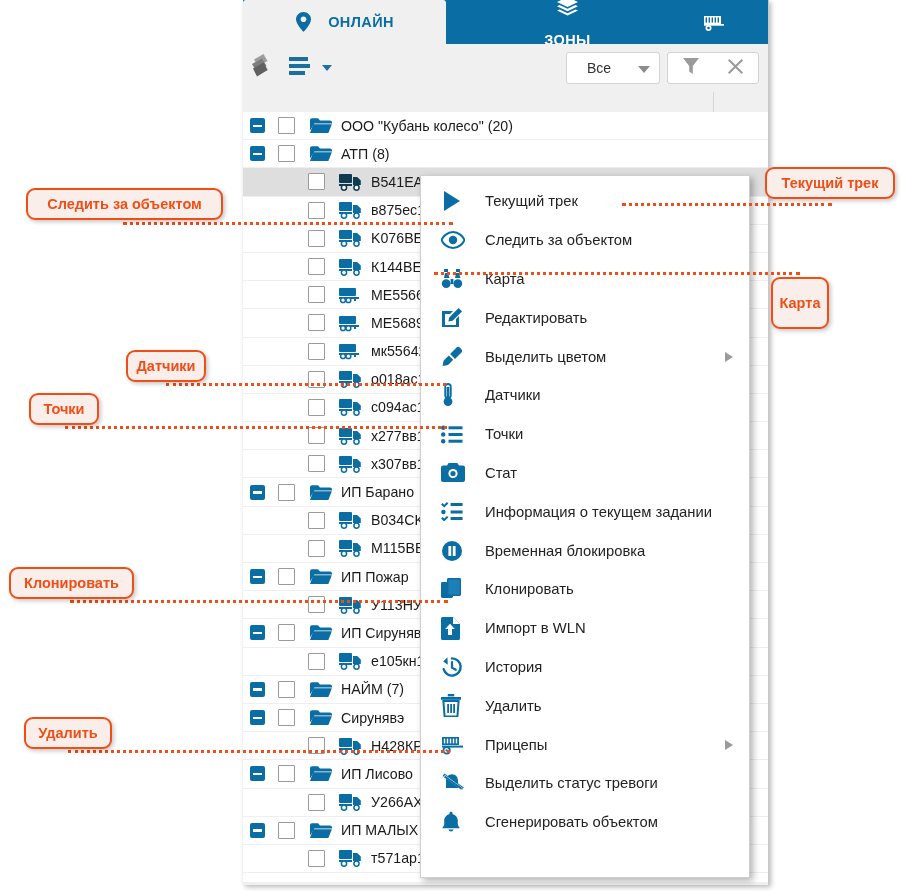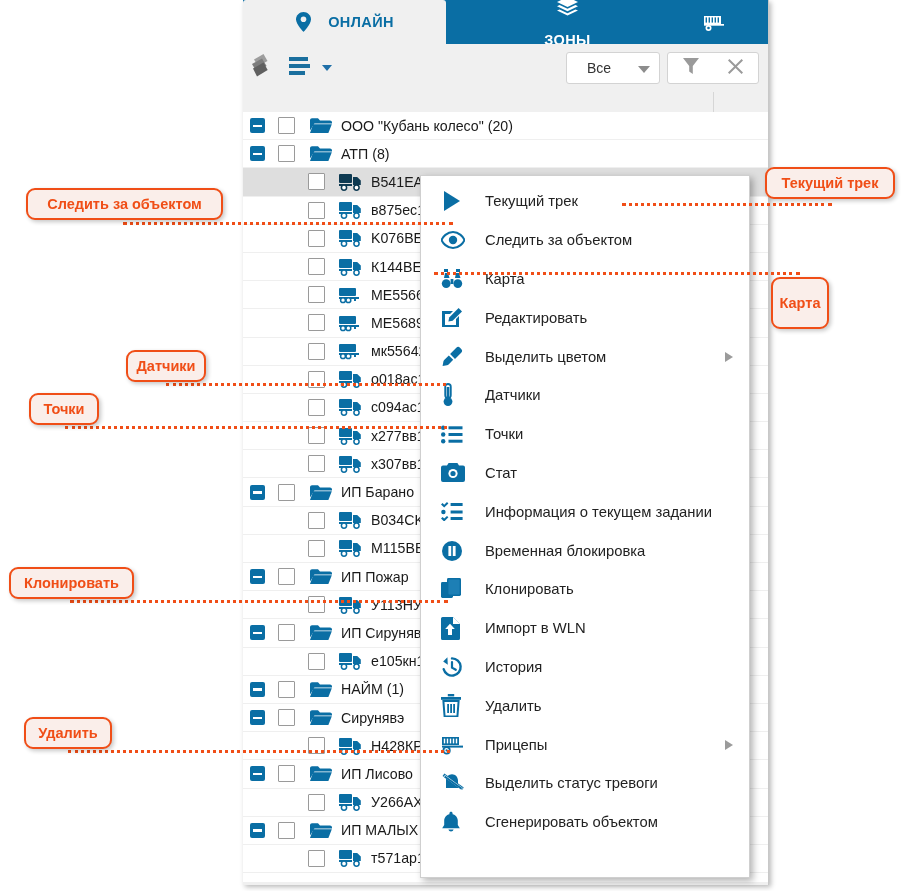--- a/index.html
+++ b/index.html
@@ -543,21 +543,21 @@
         <span class="sp12"></span>
         <span class="cbx"></span>
         <span class="sp12"></span>
         <span class="ico">
           <svg width="22" height="17" viewBox="0 0 22 17">
             <path d="M0 3.2C0 2 .9 1.2 2 1.2h6l2 2.4h10c1.1 0 2 .9 2 2v1H4.4L0 13.6z" fill="#0a6ea4"></path>
             <path d="M3.2 7.2h18.6L18.4 16H0z" fill="#0a6ea4"></path>
           </svg>
         </span>
         <span class="sp6"></span>
-        <span class="nm">НАЙМ (1)</span>
+        <span class="nm">НАЙМ (7)</span>
       </div>
       <div class="row">
         <span class="sp6"></span>
         <span class="exp"></span>
         <span class="sp12"></span>
         <span class="cbx"></span>
         <span class="sp12"></span>
         <span class="ico">
           <svg width="22" height="17" viewBox="0 0 22 17">
             <path d="M0 3.2C0 2 .9 1.2 2 1.2h6l2 2.4h10c1.1 0 2 .9 2 2v1H4.4L0 13.6z" fill="#0a6ea4"></path>

